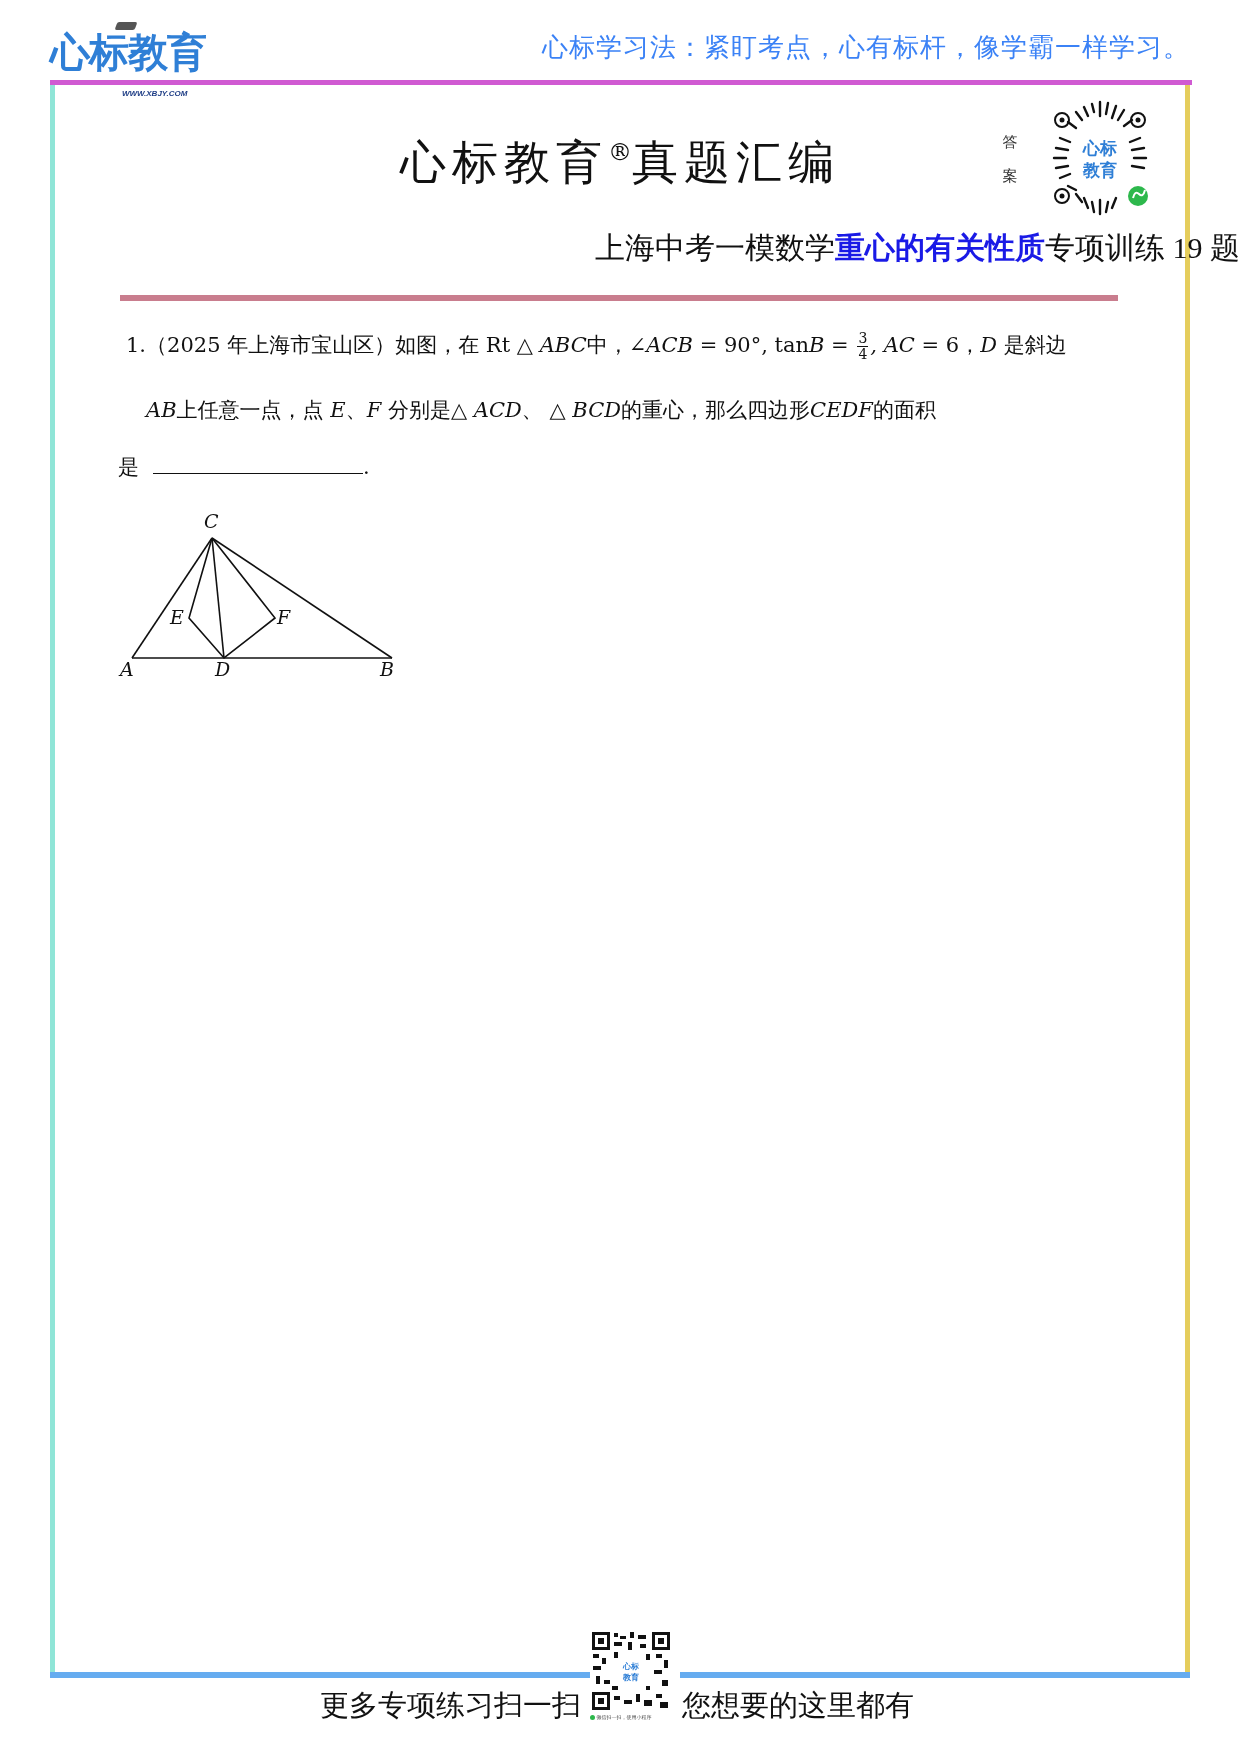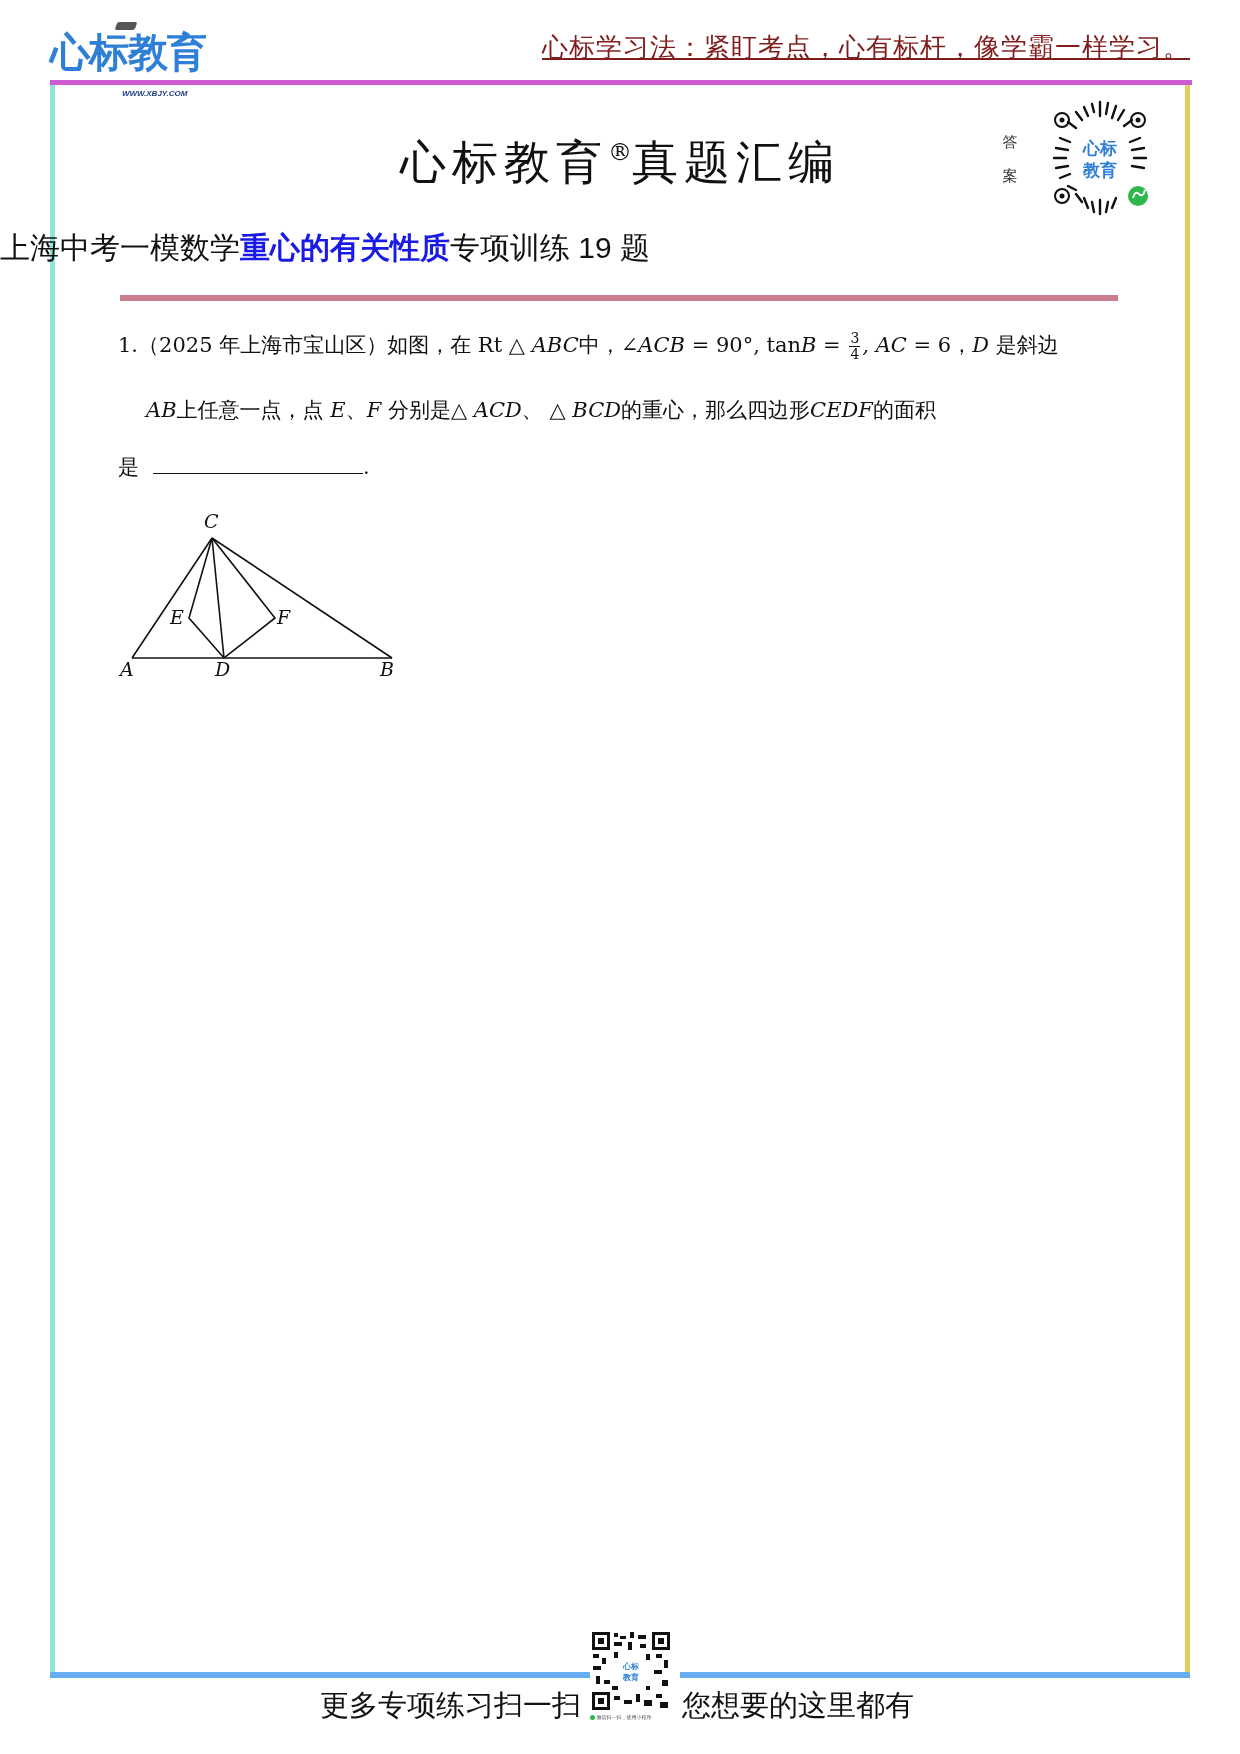--- a/index.html
+++ b/index.html
@@ -8,34 +8,34 @@
   .abs { position:absolute; }
 
   
   .logo { left:50px; top:26px; height:50px; display:flex; align-items:flex-end; }
   .logo-text { font-family:"DejaVu Sans", sans-serif; font-size:40px; font-weight:bold;
                color:#2f7fd6; letter-spacing:-1px; line-height:48px; }
   .logo-url { position:absolute; left:72px; top:40px; font-family:"Liberation Sans", sans-serif;
               font-size:8px; font-style:italic; color:#1f3e86; font-weight:bold;margin-top:23px; }
   .logo-cap { position:absolute; left:66px; top:-4px; width:20px; height:8px; background:#555;
               transform:skewX(-20deg); border-radius:2px; }
-  .motto { right:50px; top:30px; font-size:26px; letter-spacing:1px; color:#7f1d1d;
-           font-family:"DejaVu Serif", serif;text-decoration:underline; }
+  .motto { right:50px; top:30px; font-size:26px; letter-spacing:1px; color:#3b82f6;
+           font-family:"DejaVu Serif", serif; }
 
   .frame-top { left:50px; top:80px; width:1142px; height:5px; background:#d05ad2; }
   .frame-left { left:50px; top:85px; width:5px; height:1587px; background:#8fe5d7; }
   .frame-right { left:1185px; top:85px; width:5px; height:1592px; background:#e5cd5c; }
   .frame-bottom-l { left:50px; top:1672px; width:540px; height:6px; background:#66acf0; }
   .frame-bottom-r { left:680px; top:1672px; width:510px; height:6px; background:#66acf0; }
 
   .title { left:0; width:1240px; top:132px; text-align:center; font-size:46px; letter-spacing:6px;
            font-family:"DejaVu Serif", serif; }
   .title sup { font-size:24px; vertical-align:18px; letter-spacing:0; }
-  .subtitle { left:0; width:1240px; top:228px; text-align:left; font-size:30px;
-              font-family:Liberation Sans, sans-serif; }
+  .subtitle { left:0; width:1240px; top:228px; text-align:right; font-size:30px;
+              font-family:Liberation Serif, serif; }
   .subtitle .hl { color:#1a1ae6; font-weight:bold; }
   .divider { left:120px; top:295px; width:998px; height:6px; background:#c97d8e; }
 
   .answer-label { left:1000px; top:125px; width:20px; font-size:15px; line-height:34px;
                   font-family:"DejaVu Sans", sans-serif; color:#333; text-align:center; }
   .qr-answer { left:1040px; top:98px; width:120px; height:120px; }
 
   
   .q { left:118px; font-size:21px; line-height:30px; white-space:nowrap; }
   .q i { font-style:italic; font-family:"DejaVu Serif", serif; }
@@ -119,21 +119,21 @@
       <circle cx="98" cy="22" r="2.5"></circle>
       <circle cx="22" cy="98" r="2.5"></circle>
     </g>
   <rect x="34" y="34" width="52" height="52" fill="#fff"></rect>
   <text x="60" y="56" text-anchor="middle" font-size="17" font-weight="bold" fill="#2f7fd6" font-family="DejaVu Sans, sans-serif">心标</text>
   <text x="60" y="78" text-anchor="middle" font-size="17" font-weight="bold" fill="#2f7fd6" font-family="DejaVu Sans, sans-serif">教育</text>
   <circle cx="98" cy="98" r="10" fill="#2db84c"></circle>
   <path d="M93 100 q2 -8 6 -4 q4 4 6 -4" stroke="#fff" stroke-width="2" fill="none"></path>
 </svg>
 
-<div class="abs q" style="top:330px;">
+<div class="abs q" style="top:330px;margin-left:8px;">
   <span>1.</span><span>（2025 年上海市宝山区）</span><span>如图，在 Rt</span> <span>△</span> <i>ABC</i><span>中，</span><i>∠ACB</i><span> = 90°, tan</span><i>B</i><span> = </span><span class="frac"><span class="num">3</span><span>4</span></span><i>, AC</i><span> = 6，</span><i>D</i><span> 是斜边</span>
 </div>
 <div class="abs q" style="top:395px;margin-left:28px;">
   <i>AB</i><span>上任意一点，点 </span><i>E</i><span>、</span><i>F</i><span> 分别是△ </span><i>ACD</i><span>、 △ </span><i>BCD</i><span>的重心，那么四边形</span><i>CEDF</i><span>的面积</span>
 </div>
 <div class="abs q" style="top:452px;">
   <span>是</span><span class="blank"></span><span>.</span>
 </div>
 
 <svg class="abs figure" viewBox="0 0 300 180">

